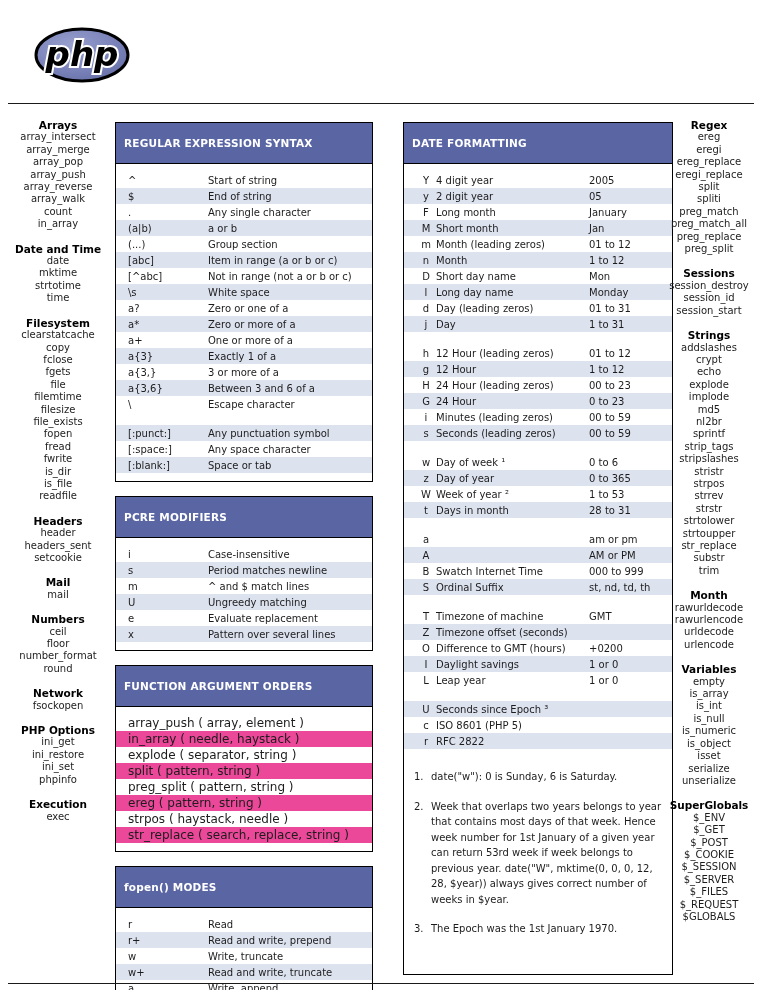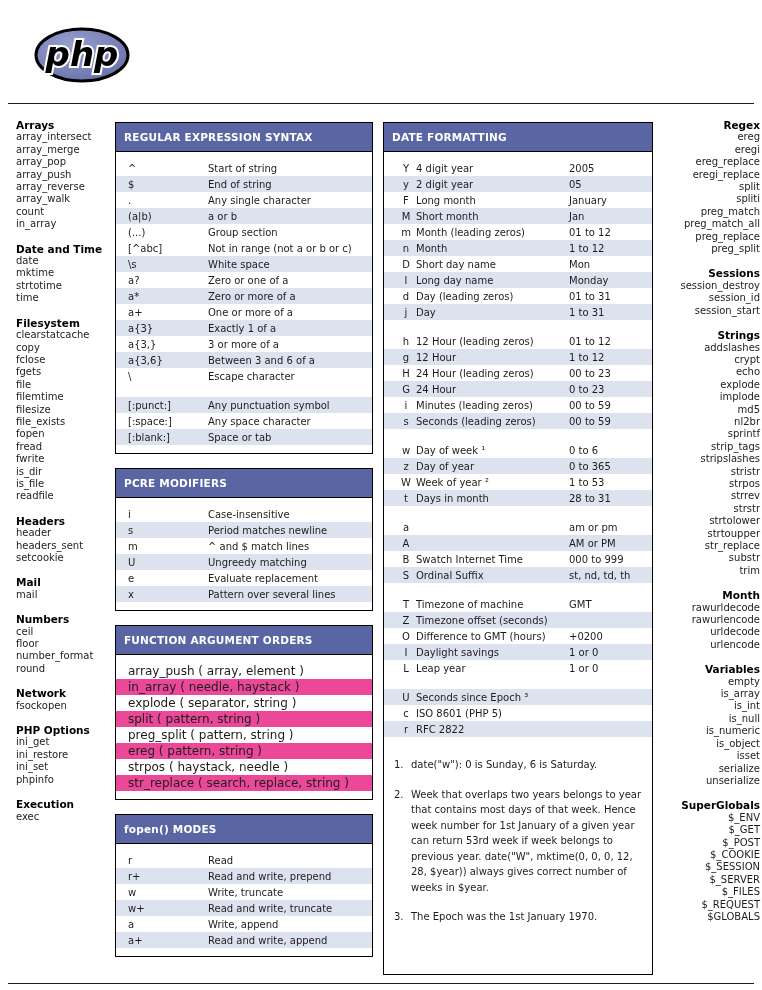--- a/index.html
+++ b/index.html
@@ -9,34 +9,34 @@
     font-family:"DejaVu Sans","Liberation Sans",sans-serif;font-size:10px;
   }
   .rule{position:absolute;left:8px;right:8px;border-top:1.4px solid #1a1a1a}
   .rule-top{top:103px}
   .rule-bottom{top:983px}
 
   .logo{position:absolute;left:33px;top:26px}
 
   
   .sidebar{position:absolute;top:119px;font-size:10px;line-height:12.4px}
-  #left-sidebar{left:16px;width:108px;text-align:left}
-  #right-sidebar{left:658px;width:102px;text-align:right}
+  #left-sidebar{left:4px;width:108px;text-align:center}
+  #right-sidebar{left:658px;width:102px;text-align:center}
   .sb-section{margin-bottom:12px}
   .sb-title{font-weight:bold;font-size:10.5px;color:#000}
 
   
   #mid-col{position:absolute;left:115px;top:122px;width:258px}
-  #date-col{position:absolute;left:383px;top:122px;width:270px}
+  #date-col{position:absolute;left:403px;top:122px;width:270px}
 
   
   .cheat-table{border:1px solid #000;margin-bottom:14px;box-sizing:border-box;background:#fff}
   .table-header{
     background:#5a65a4;color:#ffffff;font-weight:bold;font-size:10.5px;
-    letter-spacing:.2px;padding:8px 8px;border-bottom:1px solid #000
+    letter-spacing:.2px;padding:14px 8px;border-bottom:1px solid #000
   }
   .table-body{padding:8px 0}
   .t-row{display:flex;align-items:center;min-height:16px;font-size:10px}
   .t-row.alt{background:#dde2ef}
   .t-gap{height:13px}
   .t-key{width:80px;padding-left:12px;flex-shrink:0}
   .t-val{flex:1;padding-right:4px}
   .fao-row{display:flex;align-items:center;min-height:16px;padding-left:12px;font-size:12px}
   .fao-row.alt{background:#ec4899}
 
@@ -155,20 +155,24 @@
           <span class="t-key">.</span>
           <span class="t-val">Any single character</span>
         </div>
         <div class="t-row alt">
           <span class="t-key">(a|b)</span>
           <span class="t-val">a or b</span>
         </div>
         <div class="t-row">
           <span class="t-key">(...)</span>
           <span class="t-val">Group section</span>
+        </div>
+        <div class="t-row alt">
+          <span class="t-key">[abc]</span>
+          <span class="t-val">Item in range (a or b or c)</span>
         </div>
         <div class="t-row">
           <span class="t-key">[^abc]</span>
           <span class="t-val">Not in range (not a or b or c)</span>
         </div>
         <div class="t-row alt">
           <span class="t-key">\s</span>
           <span class="t-val">White space</span>
         </div>
         <div class="t-row">

